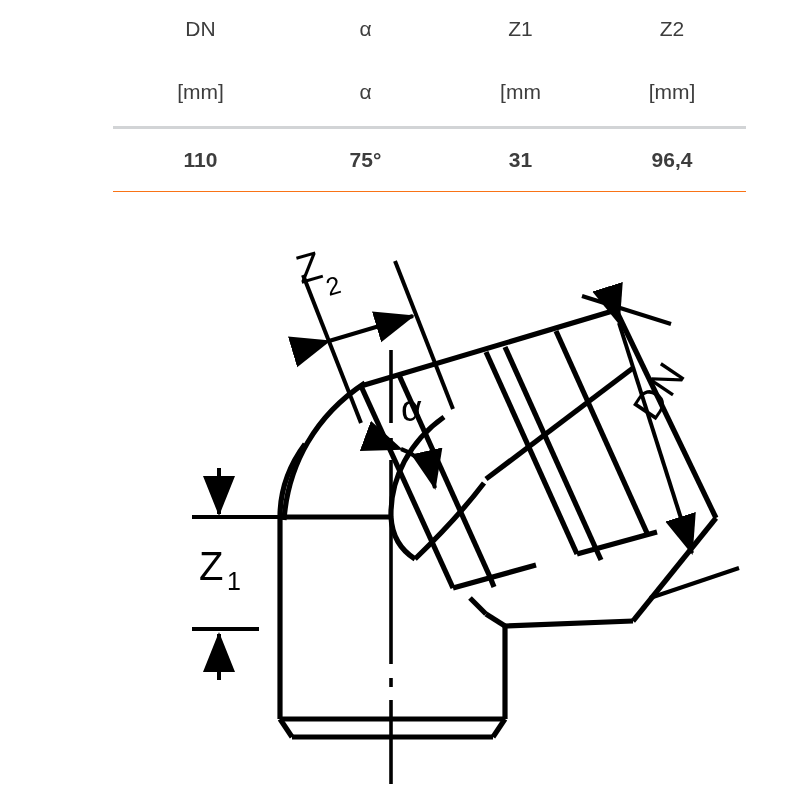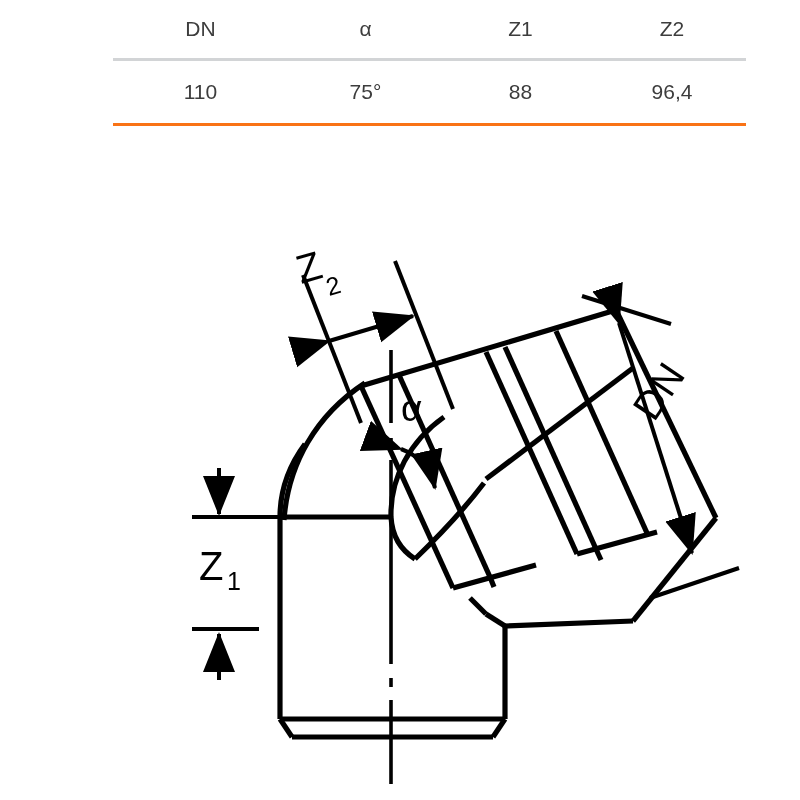--- a/index.html
+++ b/index.html
@@ -41,21 +41,22 @@
     color: #3d3d3d;
     padding: 0;
     border: none;
   }
   .spec-table tr.row-head th { height: 58px; vertical-align: middle; }
   .spec-table tr.row-units td { height: 68px; vertical-align: middle; }
   .spec-table tr.row-data td {
     height: 62px;
     vertical-align: middle;
     border-top: 3px solid #d2d4d6;
-    border-bottom: 3px solid #f97316;
+    border-bottom: 1px solid #f97316;
+    font-weight: bold;
   }
   .spec-table col.c0 { width: 175px; }
   .spec-table col.c1 { width: 155px; }
   .spec-table col.c2 { width: 155px; }
   .spec-table col.c3 { width: 148px; }
 
   
   .drawing-wrap {
     position: absolute;
     left: 0px;
@@ -101,24 +102,30 @@
     </colgroup>
     <thead>
       <tr class="row-head">
         <th>DN</th>
         <th>α</th>
         <th>Z1</th>
         <th>Z2</th>
       </tr>
     </thead>
     <tbody>
+      <tr class="row-units">
+        <td>[mm]</td>
+        <td>α</td>
+        <td>[mm</td>
+        <td>[mm]</td>
+      </tr>
       <tr class="row-data">
         <td>110</td>
         <td>75°</td>
-        <td>88</td>
+        <td>31</td>
         <td>96,4</td>
       </tr>
     </tbody>
   </table>
 
   <div class="drawing-wrap">
     <svg class="drawing" viewBox="0 0 800 572" xmlns="http://www.w3.org/2000/svg">
 
       <defs>
         <marker id="ah" markerWidth="11" markerHeight="11" refX="9.5" refY="4" orient="auto" markerUnits="strokeWidth">

